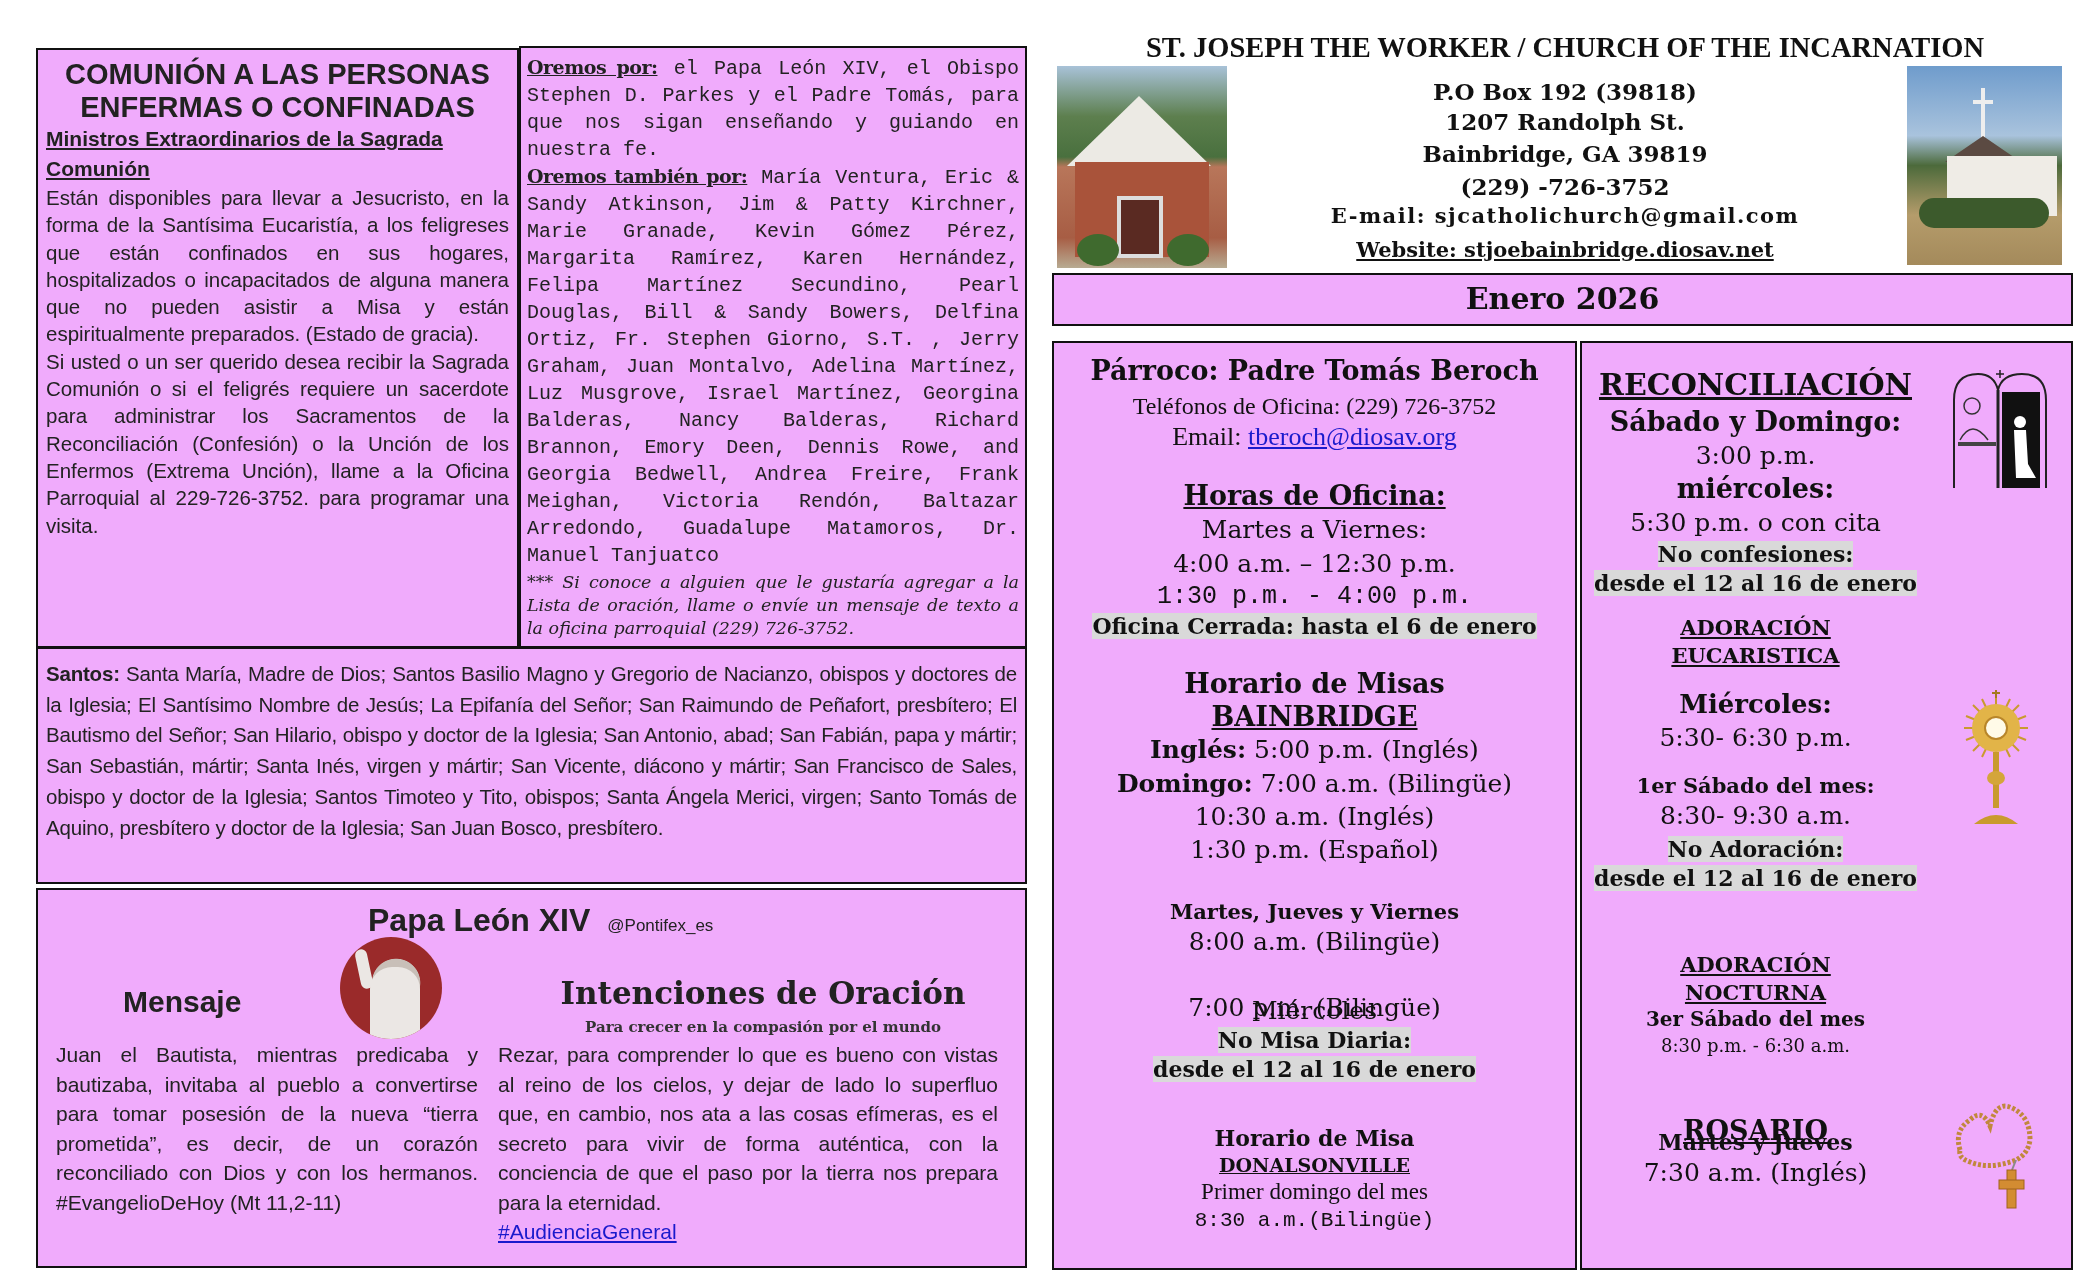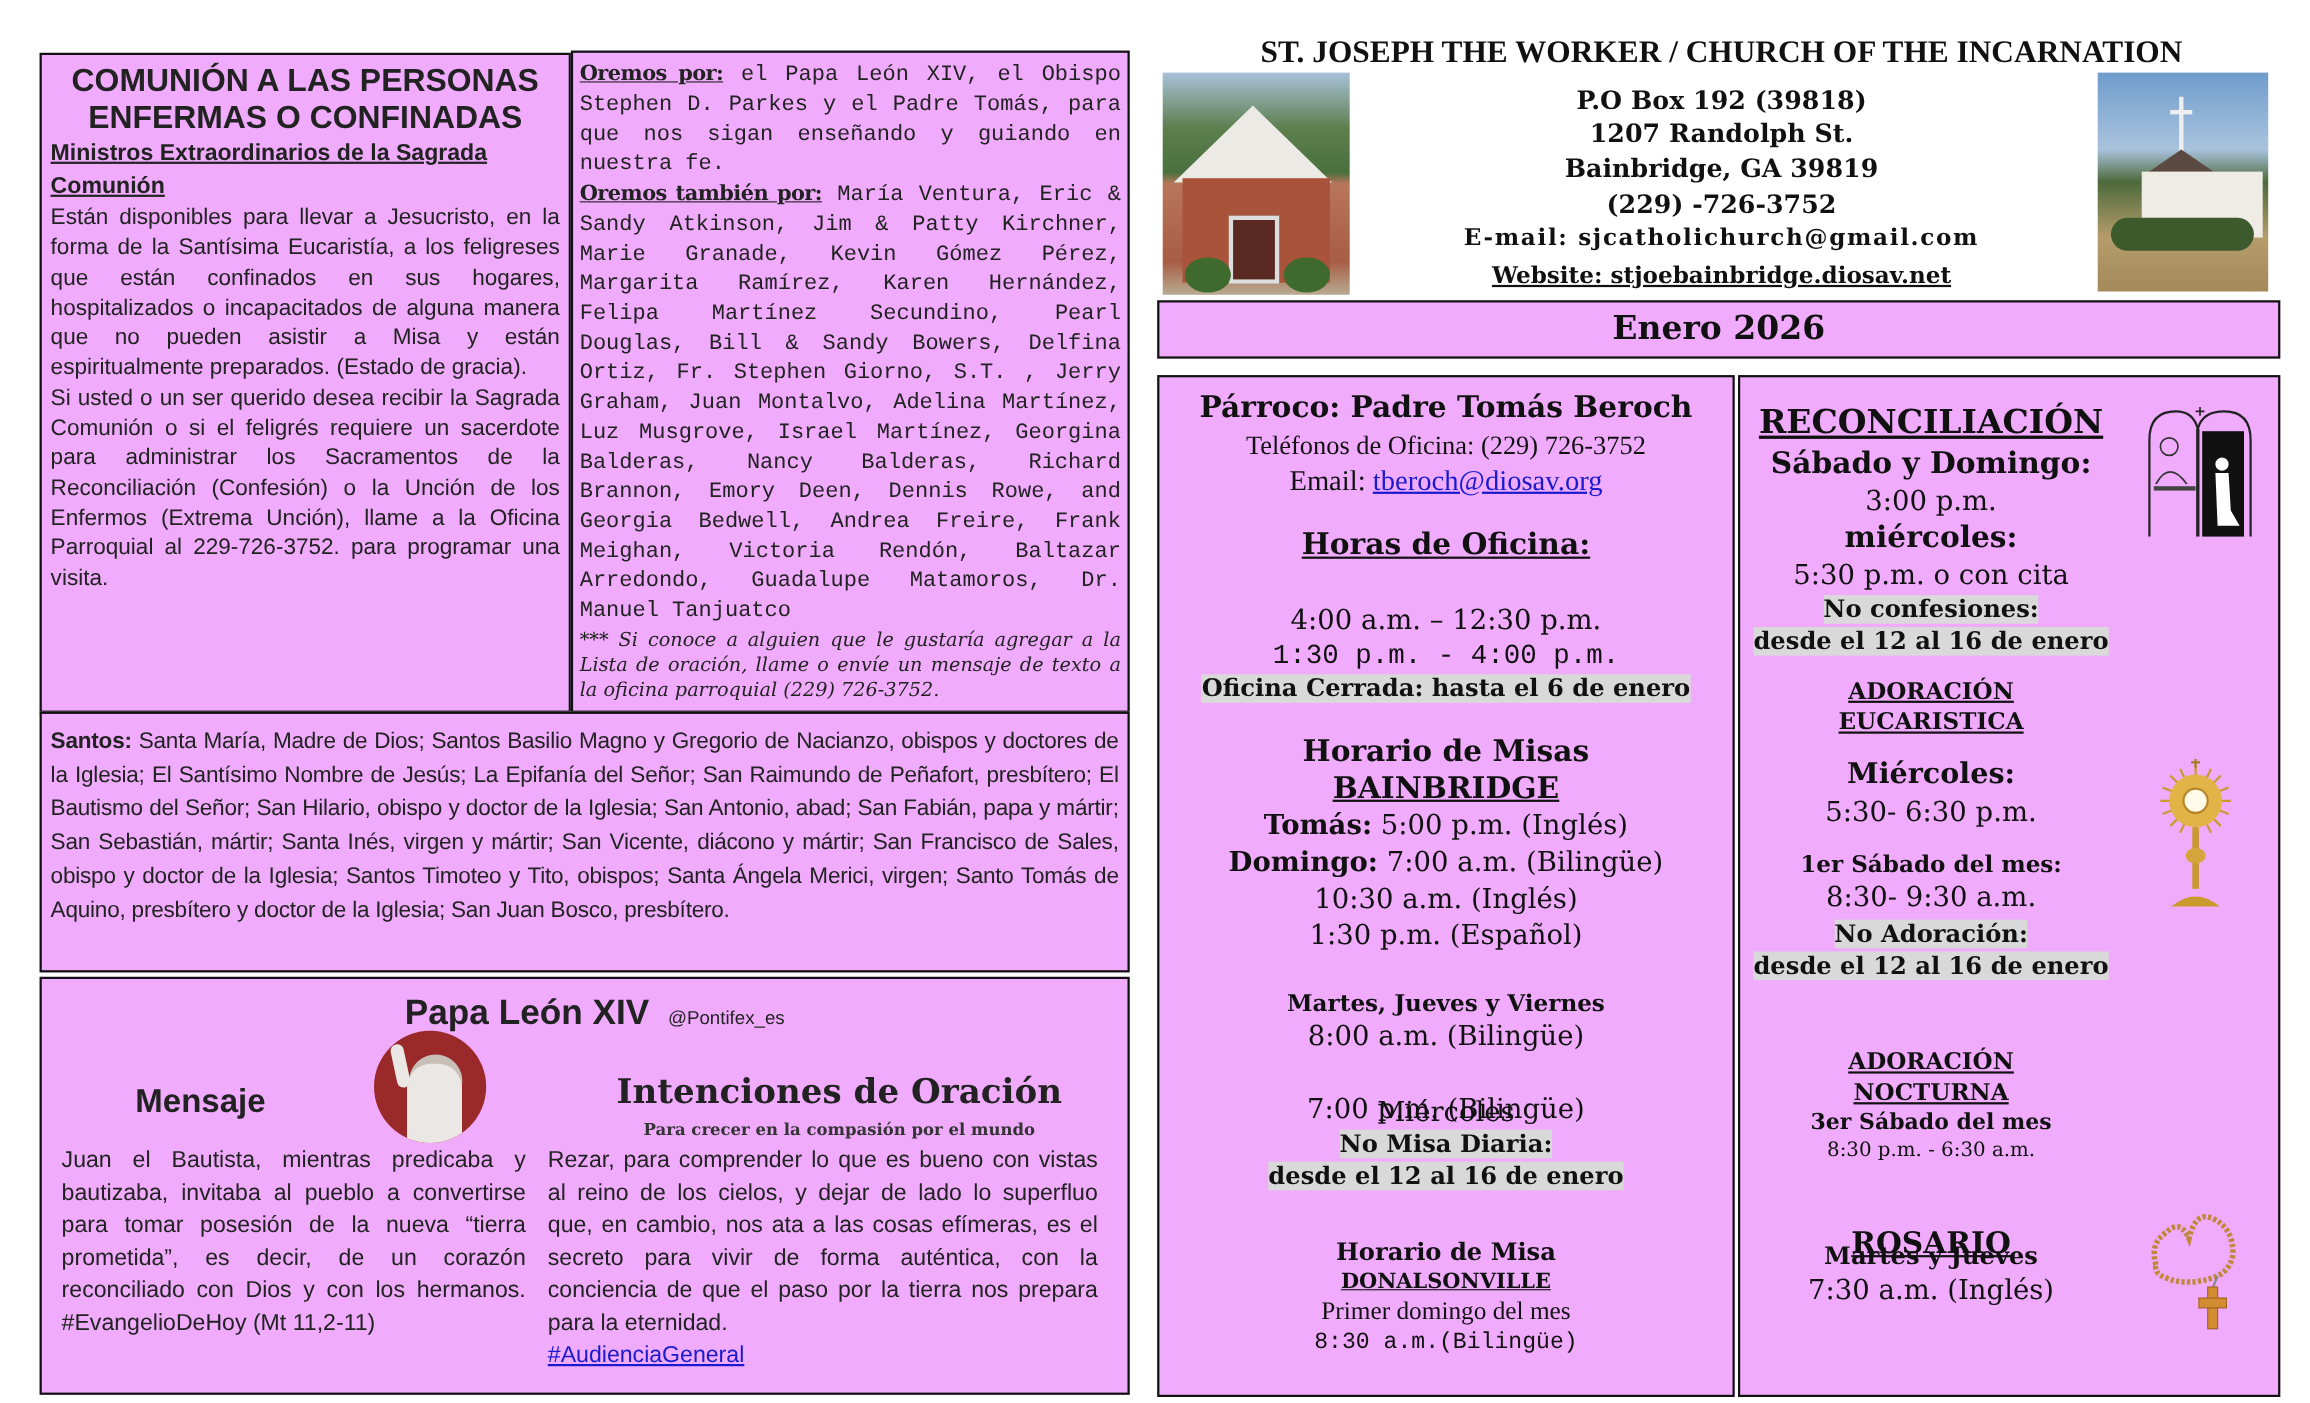--- a/index.html
+++ b/index.html
@@ -134,27 +134,28 @@
 <div class="addr" style="top:237px;font-size:21px;text-decoration:underline;">Website: stjoebainbridge.diosav.net</div>
 
 <div class="box" id="enero">Enero 2026</div>
 
 <div class="box" id="parroco">
   <div class="ln ds b" style="top:12px;font-size:27px;">Párroco: Padre Tomás Beroch</div>
   <div class="ln lserif" style="top:50px;font-size:24px;">Teléfonos de Oficina: (229) 726-3752</div>
   <div class="ln lserif" style="top:79px;font-size:26px;"><span>Email: </span><span class="link">tberoch@diosav.org</span></div>
 
   <div class="ln ds b u" style="top:137px;font-size:27px;">Horas de Oficina:</div>
+  <div class="ln ds" style="top:172px;font-size:25px;">Martes a Viernes:</div>
   <div class="ln ds" style="top:206px;font-size:25px;">4:00 a.m. – 12:30 p.m.</div>
   <div class="ln mono" style="top:239px;font-size:25px;">1:30 p.m. - 4:00 p.m.</div>
   <div class="ln ds b" style="top:270px;font-size:22px;"><span class="hl">Oficina Cerrada: hasta el 6 de enero</span></div>
 
   <div class="ln ds b" style="top:325px;font-size:27px;">Horario de Misas</div>
   <div class="ln ds b u" style="top:358px;font-size:27px;">BAINBRIDGE</div>
-  <div class="ln ds" style="top:392px;font-size:25px;"><span class="b">Tomás:</span><span> 5:00 p.m. (Inglés)</span></div>
+  <div class="ln ds" style="top:392px;font-size:25px;"><span class="b">Inglés:</span><span> 5:00 p.m. (Inglés)</span></div>
   <div class="ln ds" style="top:426px;font-size:25px;"><span class="b">Domingo:</span><span> 7:00 a.m. (Bilingüe)</span></div>
   <div class="ln ds" style="top:459px;font-size:25px;">10:30 a.m. (Inglés)</div>
   <div class="ln ds" style="top:492px;font-size:25px;">1:30 p.m. (Español)</div>
 
   <div class="ln ds b" style="top:556px;font-size:21px;">Martes, Jueves y Viernes</div>
   <div class="ln ds" style="top:584px;font-size:25px;">8:00 a.m. (Bilingüe)</div>
   <div class="ln ds" style="top:653px;font-size:25px;">Miércoles</div>
   <div class="ln ds" style="top:650px;font-size:25px;">7:00 p.m. (Bilingüe)</div>
   <div class="ln ds b" style="top:684px;font-size:22px;"><span class="hl">No Misa Diaria:</span></div>
   <div class="ln ds b" style="top:713px;font-size:22px;"><span class="hl">desde el 12 al 16 de enero</span></div>

